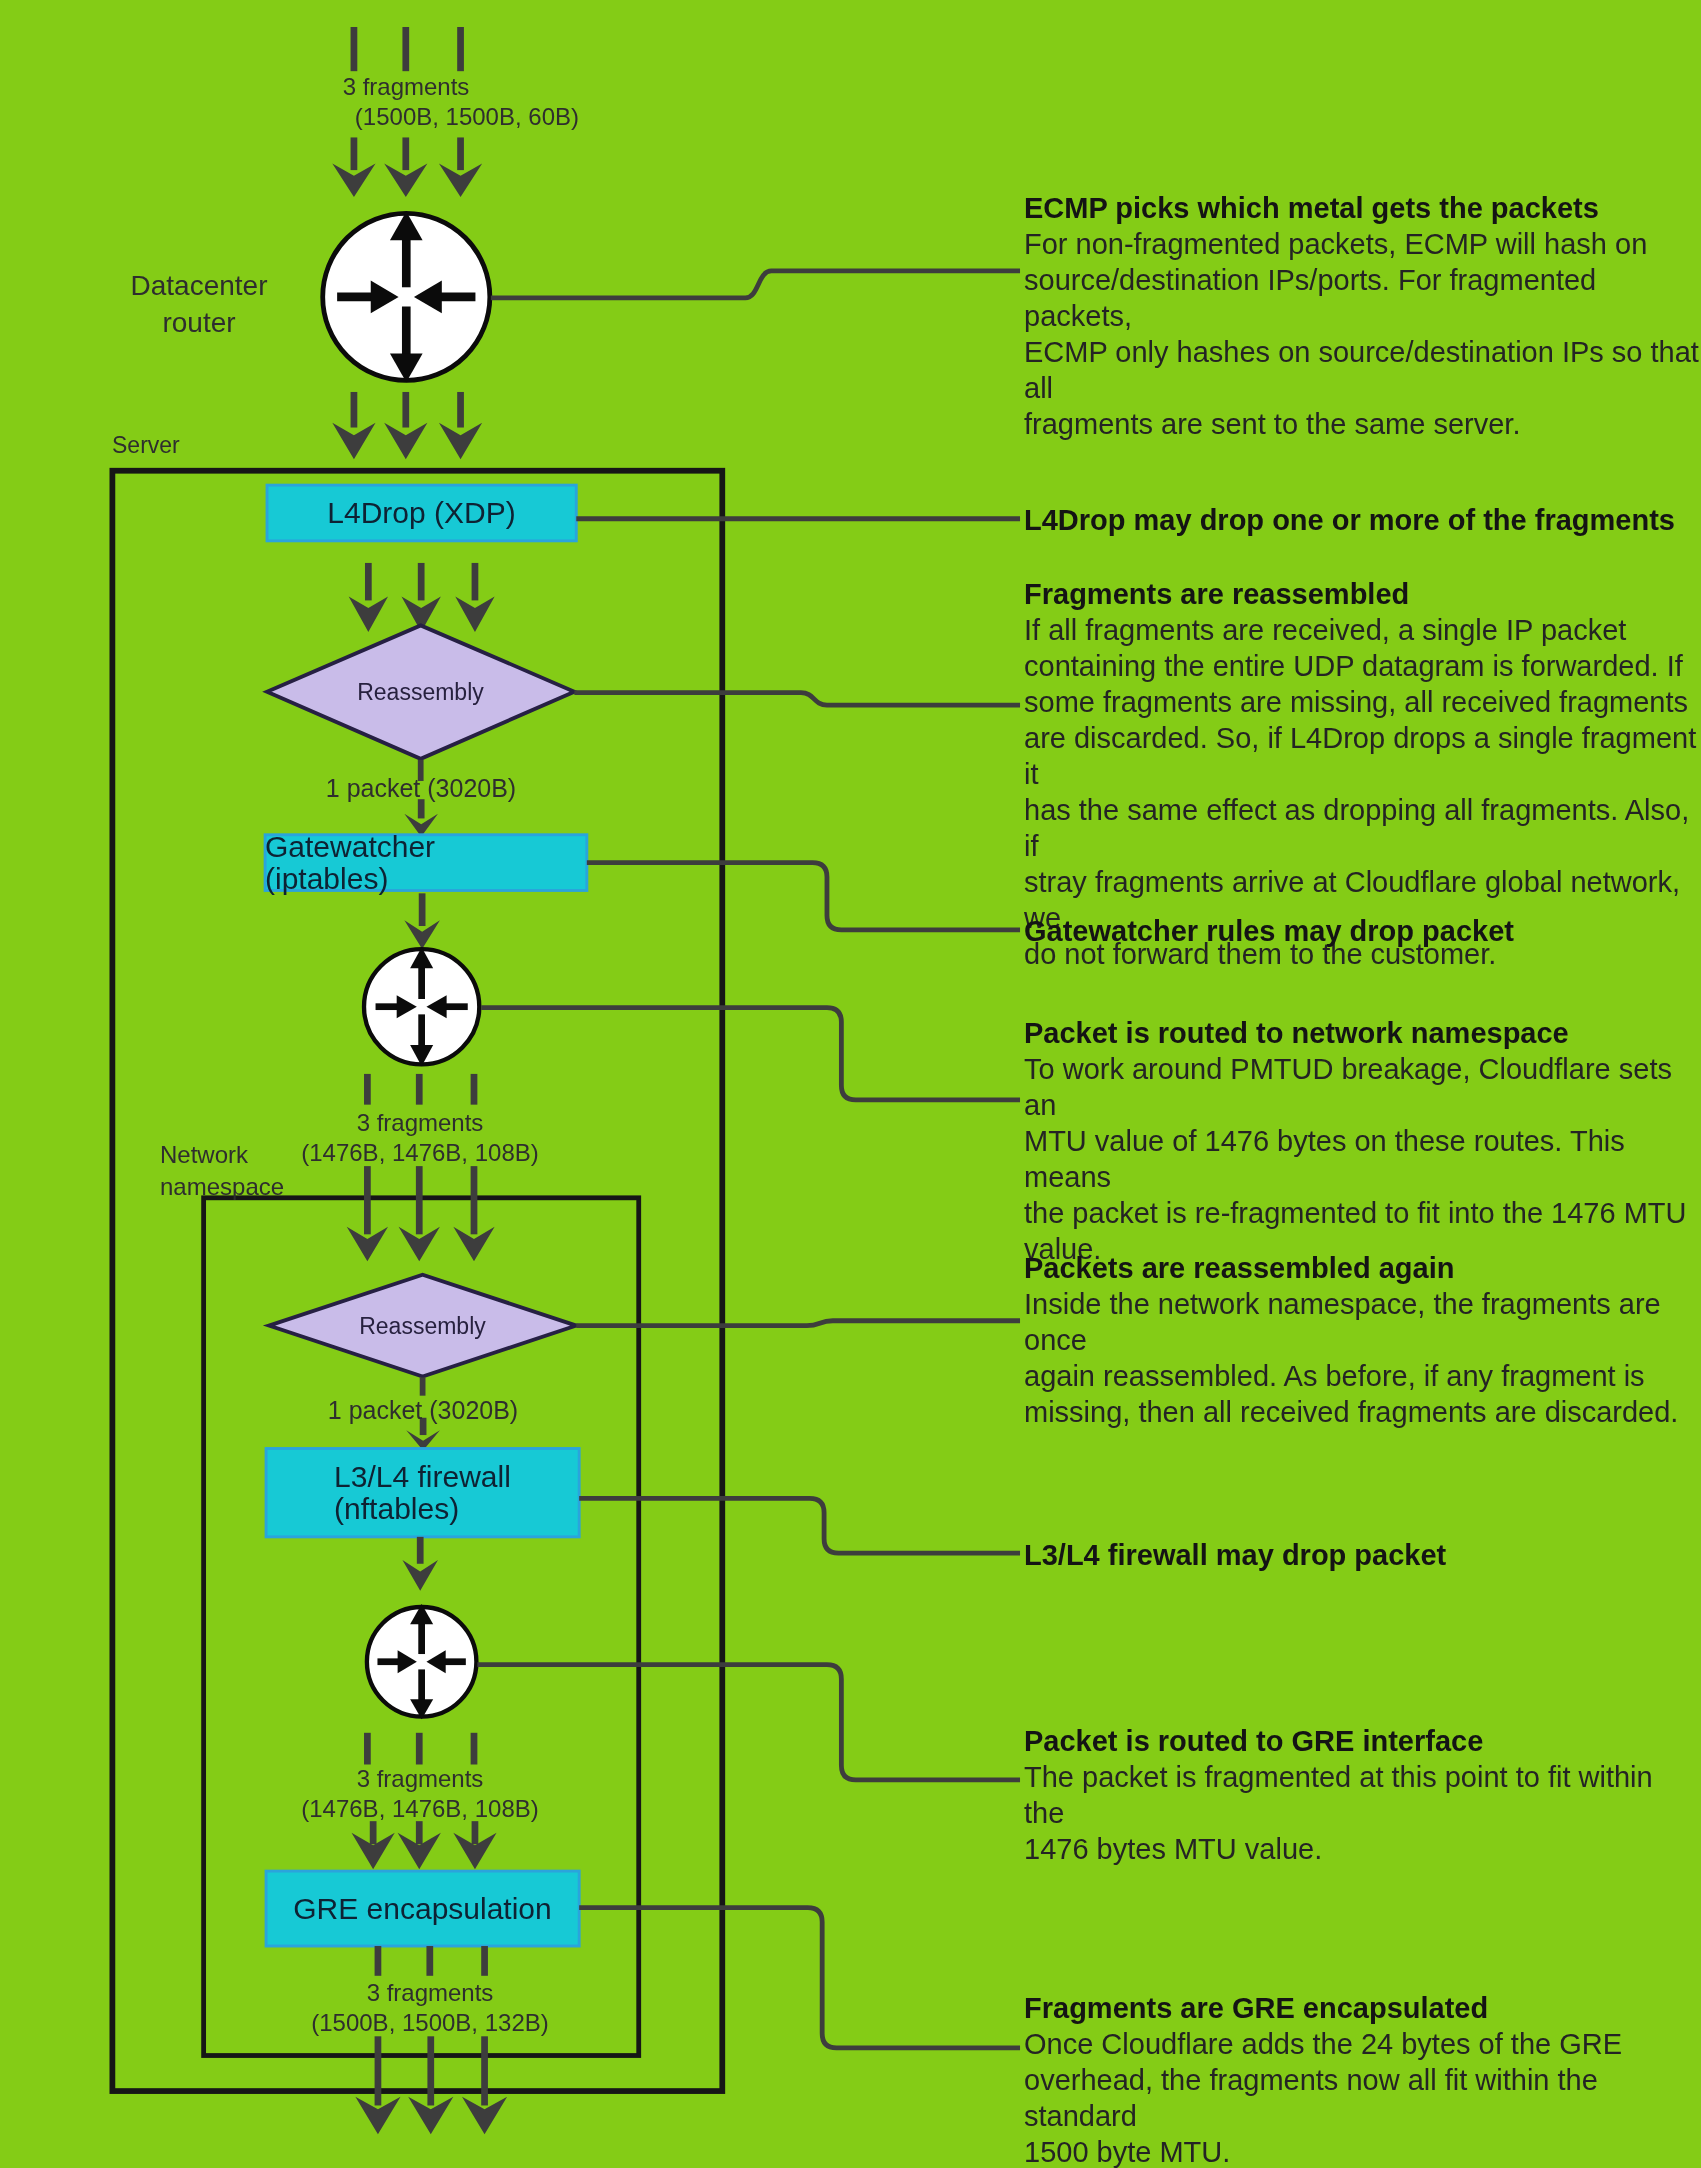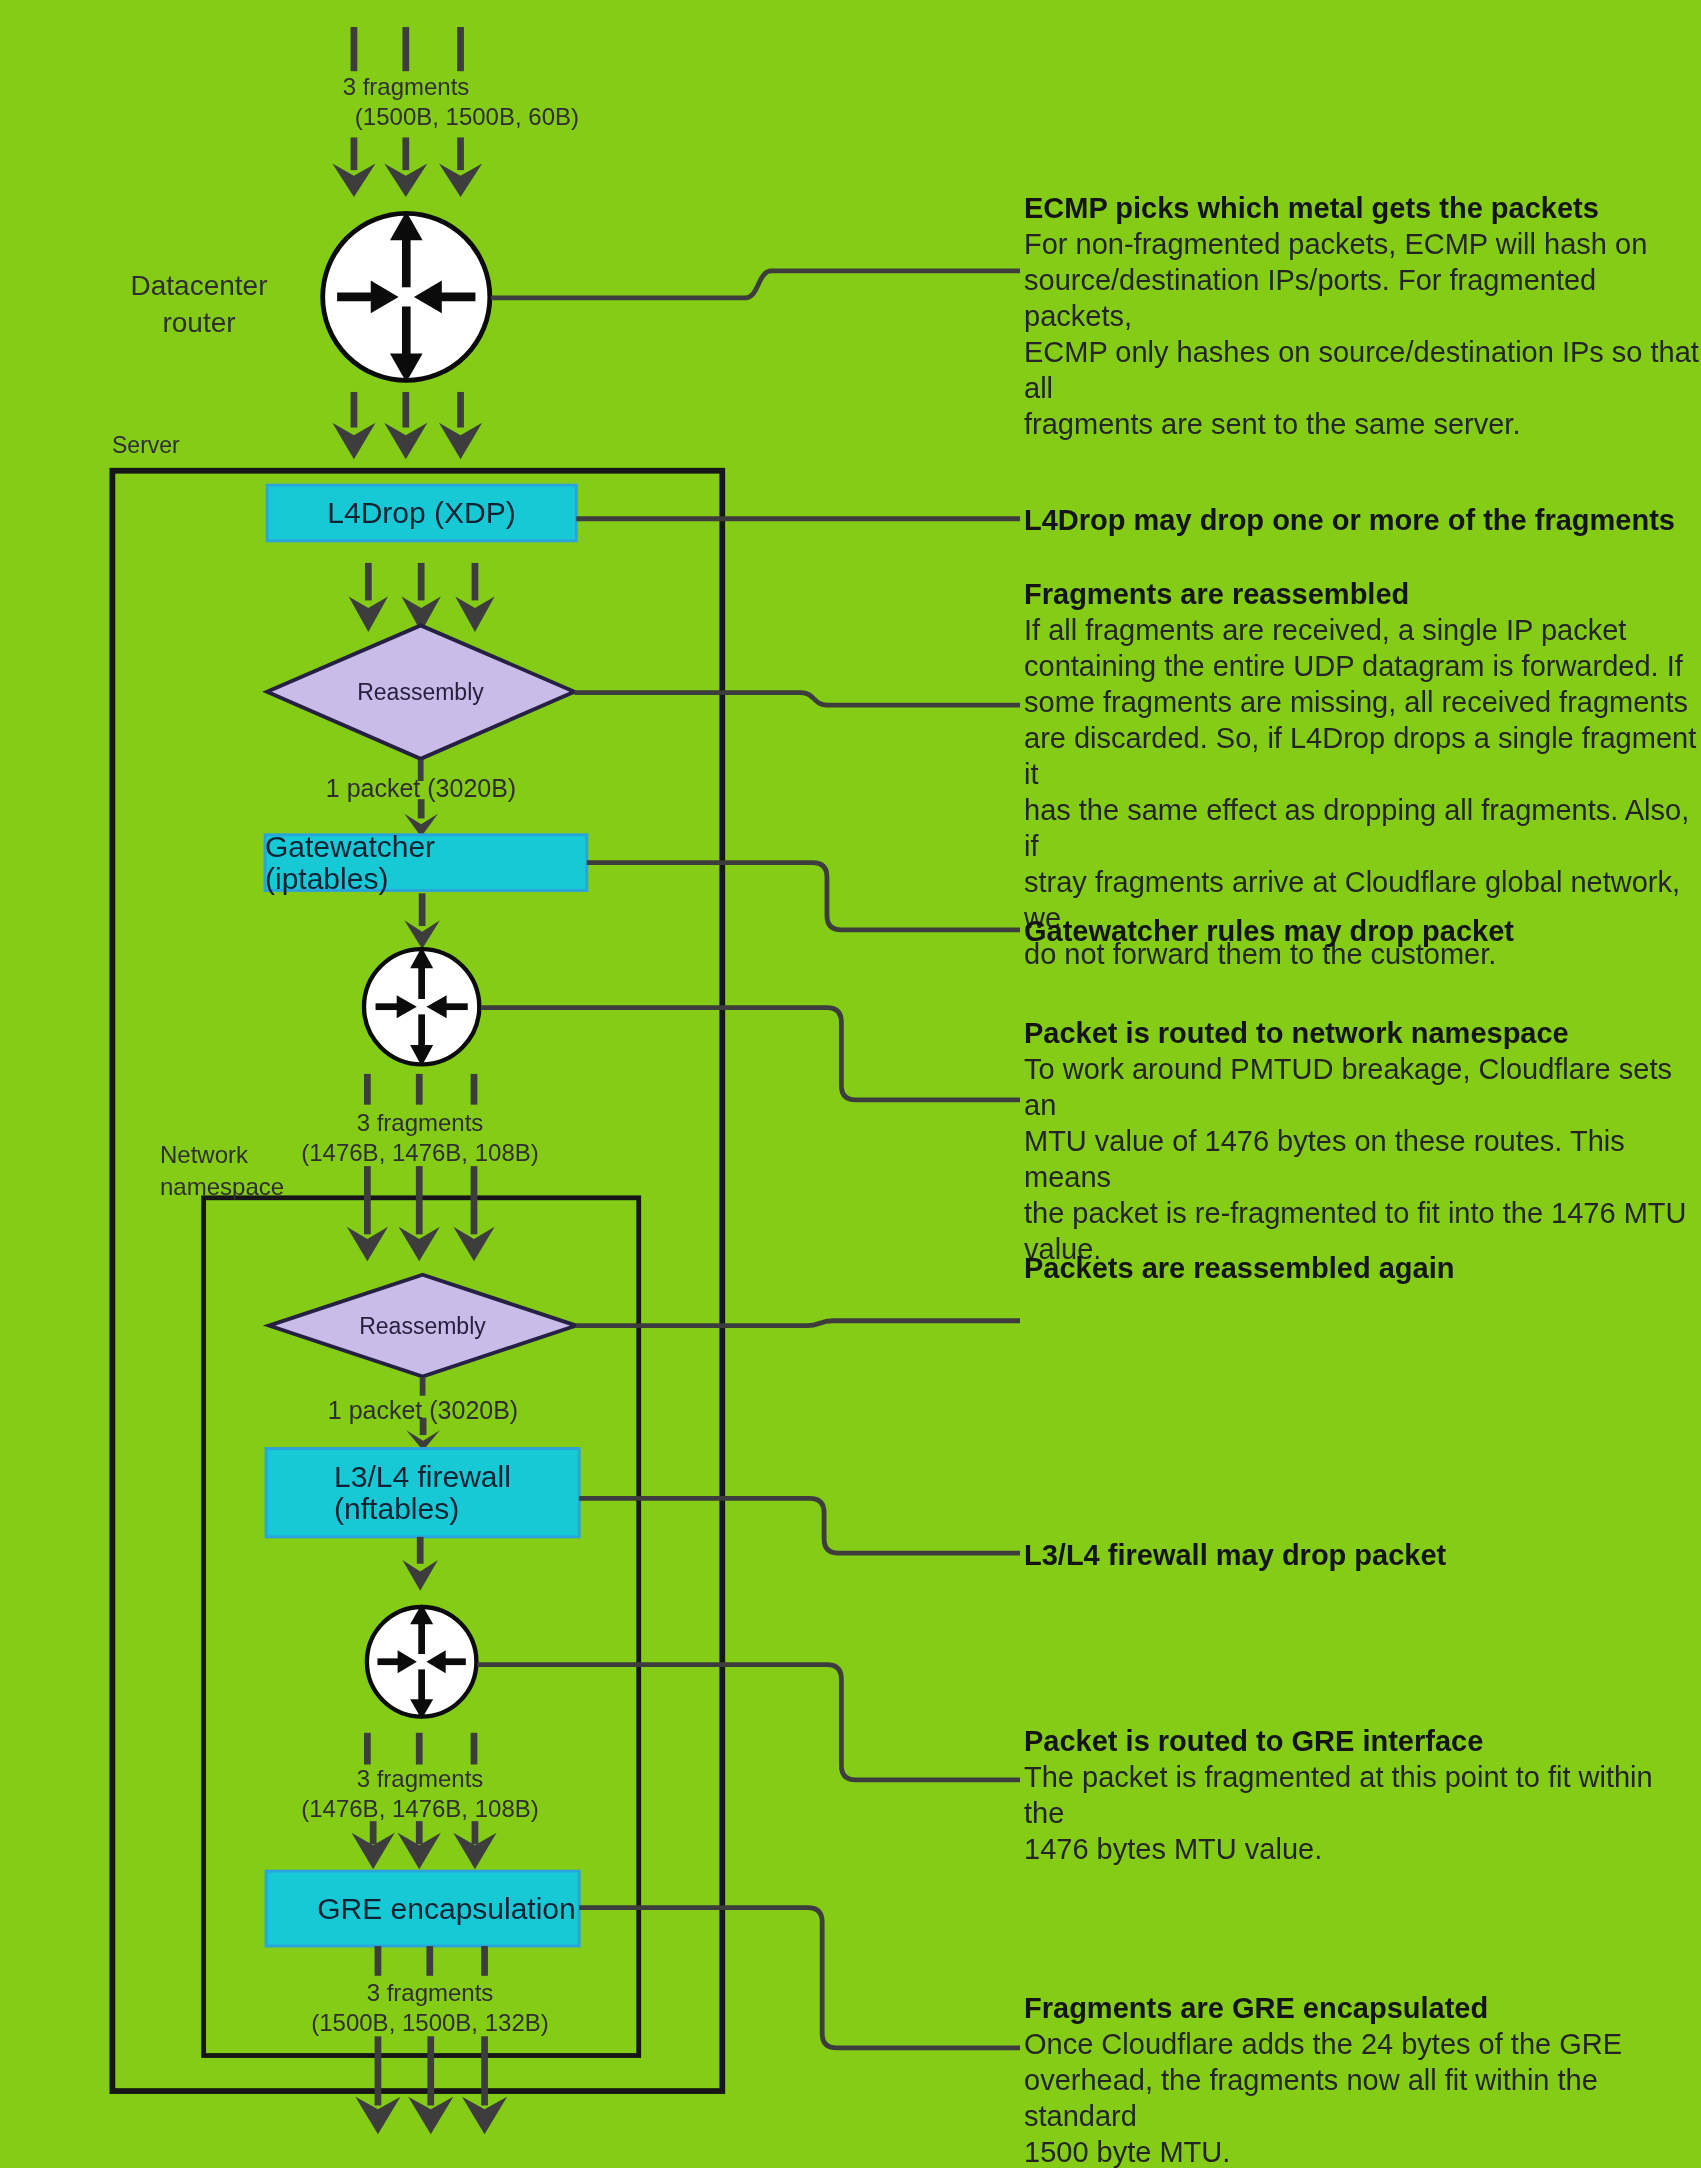--- a/index.html
+++ b/index.html
@@ -218,21 +218,21 @@
 <div class="txt pre" style="left:160px;top:1139px;font-size:24px;line-height:32px;">Network
 namespace</div>
 
 <div class="diamondlbl" style="left:269px;top:1275px;width:307px;height:102px;">Reassembly</div>
 <div class="txt ctr pkt" style="left:250px;top:1396px;">1 packet (3020B)</div>
 <div class="boxlbl" style="left:266px;top:1449px;width:313px;height:88px;">L3/L4 firewall
 (nftables)</div>
 
 <div class="txt ctr dialbl" style="left:247px;top:1765px;">3 fragments</div>
 <div class="txt ctr dialbl" style="left:247px;top:1795px;">(1476B, 1476B, 108B)</div>
-<div class="boxlbl" style="left:266px;top:1871px;width:313px;height:75px;padding-left:24px;">GRE encapsulation</div>
+<div class="boxlbl" style="left:266px;top:1871px;width:313px;height:75px;">GRE encapsulation</div>
 
 <div class="txt ctr dialbl" style="left:257px;top:1979px;">3 fragments</div>
 <div class="txt ctr dialbl" style="left:257px;top:2009px;">(1500B, 1500B, 132B)</div>
 
 <div class="ann" style="top:190px;">
   <div class="t">ECMP picks which metal gets the packets</div>
   <div class="b">For non-fragmented packets, ECMP will hash on
 source/destination IPs/ports. For fragmented packets,
 ECMP only hashes on source/destination IPs so that all
 fragments are sent to the same server.</div>
@@ -255,20 +255,23 @@
 </div>
 <div class="ann" style="top:1015px;">
   <div class="t">Packet is routed to network namespace</div>
   <div class="b">To work around PMTUD breakage, Cloudflare sets an
 MTU value of 1476 bytes on these routes. This means
 the packet is re-fragmented to fit into the 1476 MTU
 value.</div>
 </div>
 <div class="ann" style="top:1250px;">
   <div class="t">Packets are reassembled again</div>
+  <div class="b">Inside the network namespace, the fragments are once
+again reassembled. As before, if any fragment is
+missing, then all received fragments are discarded.</div>
 </div>
 <div class="ann" style="top:1537px;">
   <div class="t">L3/L4 firewall may drop packet</div>
 </div>
 <div class="ann" style="top:1723px;">
   <div class="t">Packet is routed to GRE interface</div>
   <div class="b">The packet is fragmented at this point to fit within the
 1476 bytes MTU value.</div>
 </div>
 <div class="ann" style="top:1990px;">

